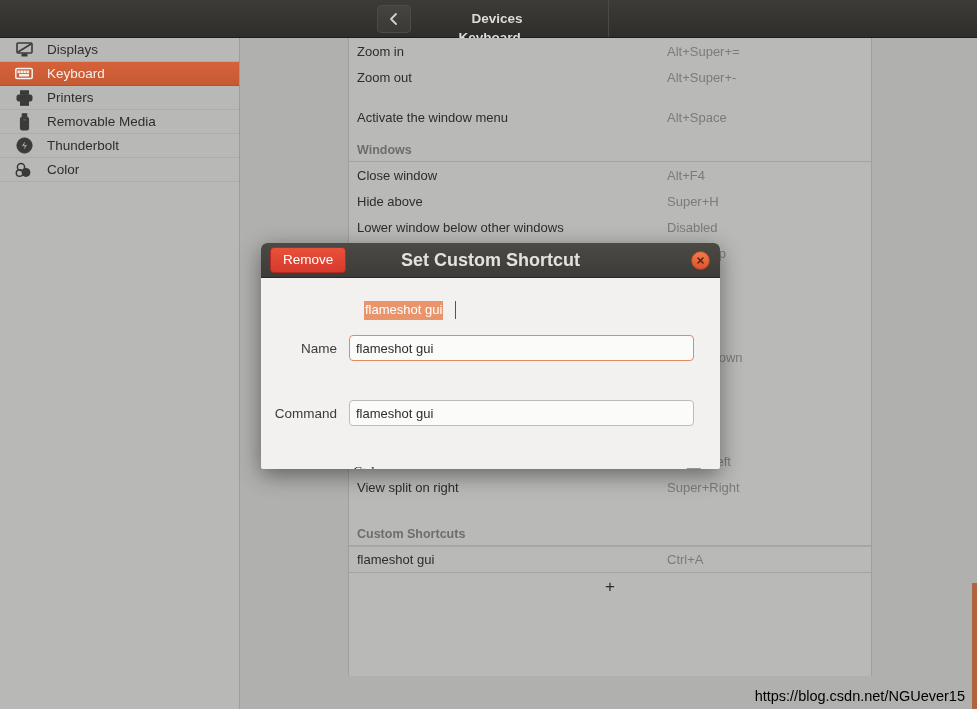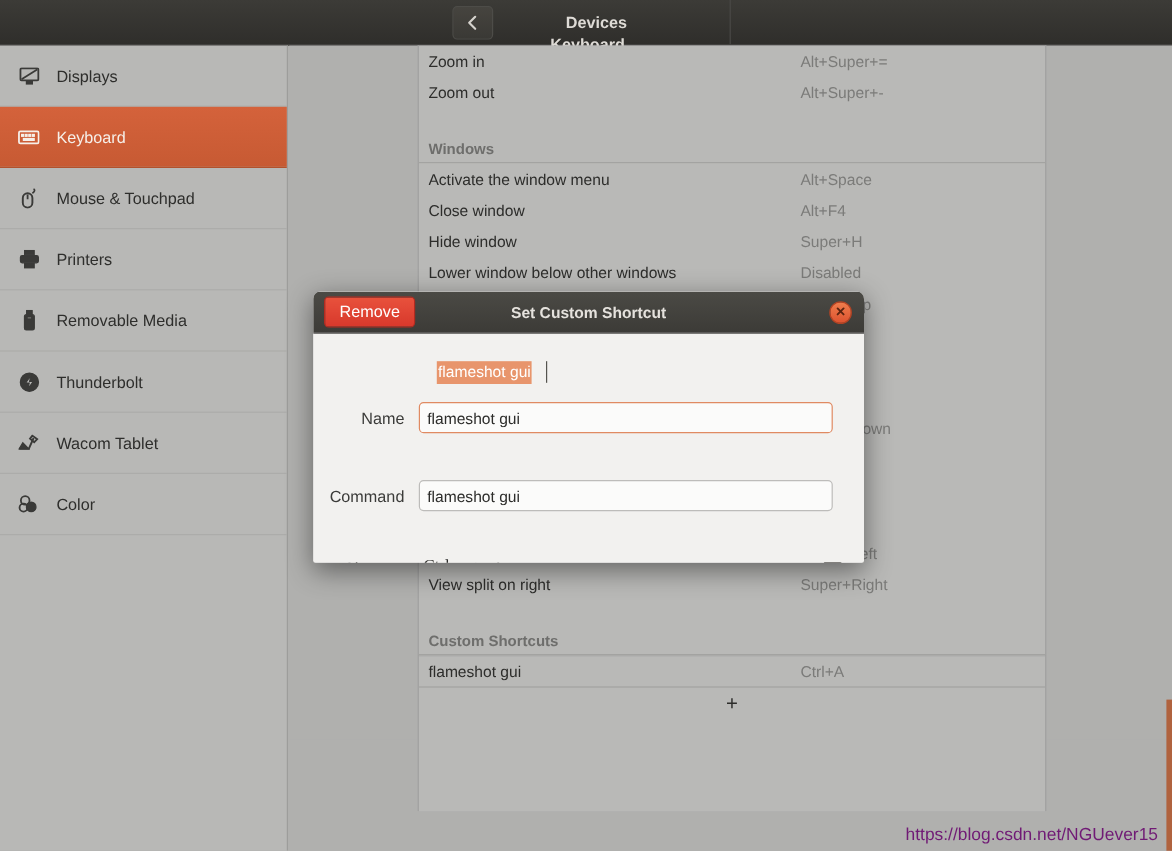--- a/index.html
+++ b/index.html
@@ -92,21 +92,21 @@
 
   
   .sidebar {
     position: absolute;
     top: 38px; left: 0;
     width: 240px; height: 671px;
     background: #b8b8b6;
     border-right: 1px solid #9d9d9b;
   }
   .side-item {
-    height: 51px;
+    height: 24px;
     display: flex; align-items: center;
     padding-left: 13px;
     border-bottom: 1px solid #acacaa;
     color: #2e2e2c;
     font-size: 13.5px;
     cursor: pointer;
   }
   .side-item .sicon {
     width: 22px; height: 20px;
     margin-right: 12px;
@@ -198,21 +198,21 @@
     border-radius: 4px;
     color: #fff;
     font-size: 13.5px;
     padding: 4px 12px 5px;
     cursor: pointer;
   }
   .dlg-title {
     position: absolute; left: 0; right: 0;
     text-align: center;
     color: #e5e2dd;
-    font-size: 13px;
+    font-size: 18px;
     font-weight: bold;
     pointer-events: none;
   }
   .dlg-close {
     position: absolute; right: 10px; top: 8px;
     width: 19px; height: 19px; border-radius: 50%;
     background: linear-gradient(to bottom, #ef7d4c, #dd5330);
     border: 1px solid #b24324;
     display: flex; align-items: center; justify-content: center;
     cursor: pointer;
@@ -281,21 +281,21 @@
     position: absolute;
     right: 0; top: 38px;
     width: 5px; height: 671px;
     background: transparent;
   }
 
   
   .watermark {
     position: absolute;
     right: 12px; bottom: 5px;
-    color: #701a75;
+    color: #000000;
     font-size: 14.5px;
     font-family: "Liberation Sans", sans-serif;
     white-space: nowrap;
   }
 </style>
 </head>
 <body>
 
 <div id="app">
 
@@ -367,30 +367,20 @@
           <rect x="3" y="4" width="1.6" height="1.6" fill="#f6efe9"></rect>
           <rect x="6" y="4" width="1.6" height="1.6" fill="#f6efe9"></rect>
           <rect x="9" y="4" width="1.6" height="1.6" fill="#f6efe9"></rect>
           <rect x="12" y="4" width="1.6" height="1.6" fill="#f6efe9"></rect>
           <rect x="4.5" y="7.4" width="9" height="1.6" fill="#f6efe9"></rect>
         </svg>
       </span>
       <span>Keyboard</span>
     </div>
 
-    <div class="side-item">
-      <span class="sicon">
-        <svg width="16" height="17" viewBox="0 0 16 17">
-          <rect x="3" y="4" width="8" height="12" rx="4" fill="none" stroke="#3a3a38" stroke-width="1.6"></rect>
-          <line x1="7" y1="5" x2="7" y2="9" stroke="#3a3a38" stroke-width="1.5"></line>
-          <path d="M11 4 Q14 2 12 0" fill="none" stroke="#3a3a38" stroke-width="1.4"></path>
-        </svg>
-      </span>
-      <span>Mouse &amp; Touchpad</span>
-    </div>
 
     <div class="side-item">
       <span class="sicon">
         <svg width="17" height="16" viewBox="0 0 17 16">
           <rect x="4.5" y="0.8" width="8" height="3.5" fill="#3a3a38"></rect>
           <rect x="1" y="5" width="15" height="6" rx="1.5" fill="#3a3a38"></rect>
           <rect x="4.5" y="11.5" width="8" height="3.8" fill="#3a3a38"></rect>
         </svg>
       </span>
       <span>Printers</span>
@@ -410,30 +400,20 @@
     <div class="side-item">
       <span class="sicon">
         <svg width="17" height="17" viewBox="0 0 17 17">
           <circle cx="8.5" cy="8.5" r="7.6" fill="#3a3a38"></circle>
           <path d="M9.8 2.8 L5.2 9.2 H8.3 L7.2 14.2 L11.8 7.8 H8.7 Z" fill="#b8b8b6"></path>
         </svg>
       </span>
       <span>Thunderbolt</span>
     </div>
 
-    <div class="side-item">
-      <span class="sicon">
-        <svg width="18" height="15" viewBox="0 0 18 15">
-          <path d="M1 12 L9 12 L13 3" fill="none" stroke="#3a3a38" stroke-width="1.6"></path>
-          <path d="M1 12 L4 7 L9 12 Z" fill="#3a3a38"></path>
-          <path d="M12 1 L16 4 L13.5 6.5 L10 3.5 Z" fill="none" stroke="#3a3a38" stroke-width="1.5"></path>
-        </svg>
-      </span>
-      <span>Wacom Tablet</span>
-    </div>
 
     <div class="side-item">
       <span class="sicon">
         <svg width="18" height="16" viewBox="0 0 18 16">
           <circle cx="6" cy="5" r="3.6" fill="none" stroke="#3a3a38" stroke-width="1.5"></circle>
           <circle cx="4.6" cy="11" r="3.3" fill="none" stroke="#3a3a38" stroke-width="1.5"></circle>
           <circle cx="11" cy="10.4" r="4" fill="#3a3a38"></circle>
         </svg>
       </span>
       <span>Color</span>
@@ -446,33 +426,33 @@
 
     <div class="row">
           <span class="r-name">Zoom in</span>
           <span class="r-key">Alt+Super+=</span>
         </div>
         <div class="row">
           <span class="r-name">Zoom out</span>
           <span class="r-key">Alt+Super+-</span>
         </div>
         <div class="row spacer"></div>
+        <div class="row">
+          <span class="r-name">Activate the window menu</span>
+          <span class="r-key">Alt+Space</span>
+        </div>
         <div class="row section">
           <span class="r-name">Windows</span>
         </div>
         <div class="row">
-          <span class="r-name">Activate the window menu</span>
-          <span class="r-key">Alt+Space</span>
-        </div>
-        <div class="row">
           <span class="r-name">Close window</span>
           <span class="r-key">Alt+F4</span>
         </div>
         <div class="row">
-          <span class="r-name">Hide window</span>
+          <span class="r-name">Hide above</span>
           <span class="r-key">Super+H</span>
         </div>
         <div class="row">
           <span class="r-name">Lower window below other windows</span>
           <span class="r-key">Disabled</span>
         </div>
         <div class="row">
           <span class="r-name">Maximize window</span>
           <span class="r-key">Super+Up</span>
         </div>

